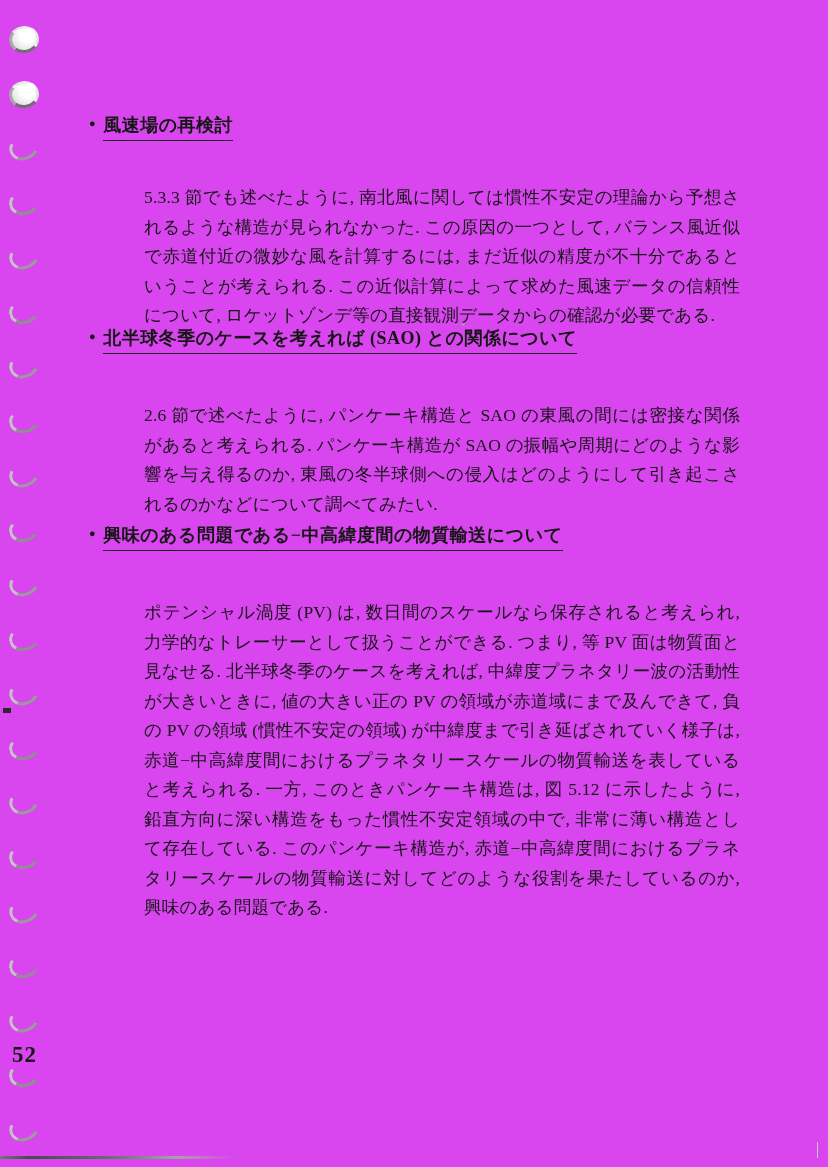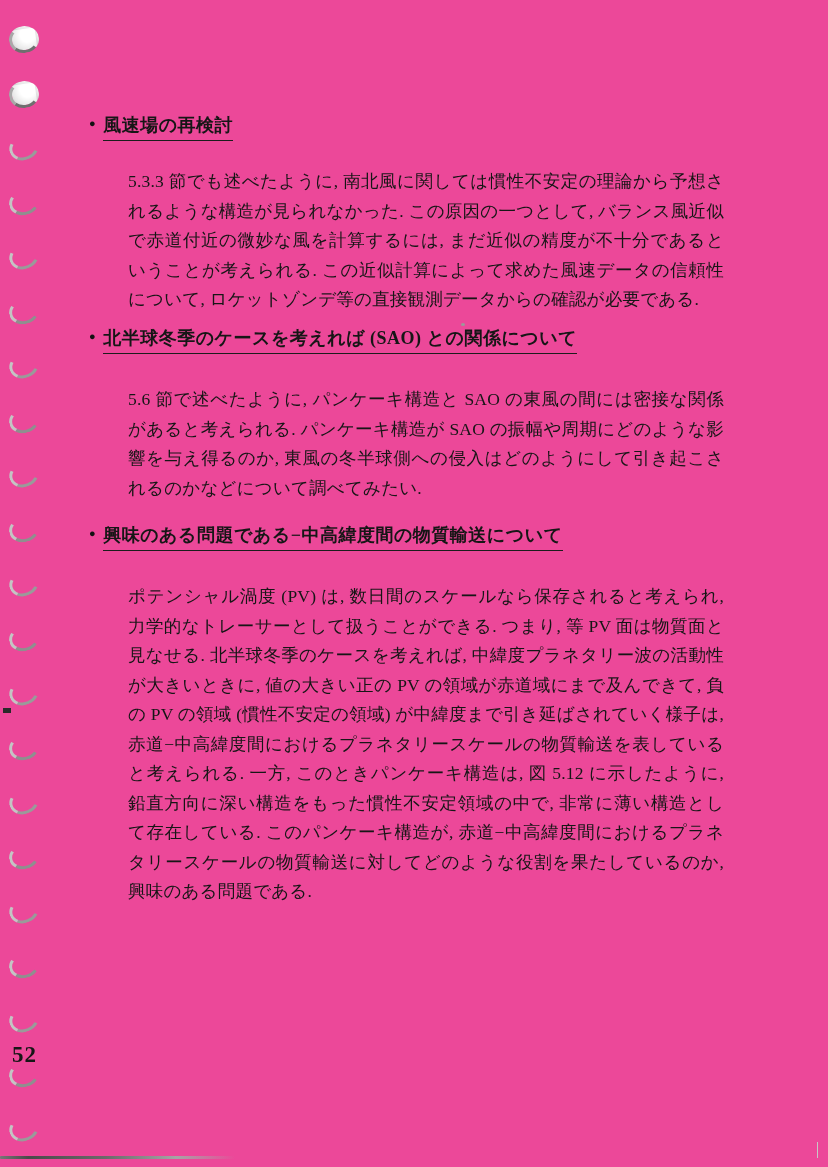--- a/index.html
+++ b/index.html
@@ -4,21 +4,21 @@
 <style>
   html, body {
     margin: 0;
     padding: 0;
     background: #e9e9e9;
   }
   .page {
     position: relative;
     width: 828px;
     height: 1167px;
-    background: #ec4899;
+    background: #d946ef;
     overflow: hidden;
     font-family: "Liberation Serif", "DejaVu Serif", serif;
     color: #161616;
   }
   
   .binding {
     position: absolute;
     left: 0; top: 0;
     width: 60px; height: 1167px;
   }
@@ -60,21 +60,21 @@
   .heading-text {
     display: inline-block;
     border-bottom: 1.6px solid #1c1c1c;
     padding-bottom: 3px;
   }
   
   .body-text {
     position: absolute;
     left: 128px;
     width: 596px;
-    margin: 0;
+    margin: 16px;
     font-size: 17.5px;
     line-height: 29.5px;
     text-align: justify;
     letter-spacing: 0.2px;
   }
   
   .page-number {
     position: absolute;
     top: 1042px;
     left: 12px;
@@ -150,21 +150,21 @@
     </div>
 
   <div class="section-heading" style="top:113px">
     <span class="bullet">●</span><span class="heading-text">風速場の再検討</span>
   </div>
   <p class="body-text" style="top:167px">5.3.3 節でも述べたように, 南北風に関しては慣性不安定の理論から予想されるような構造が見られなかった. この原因の一つとして, バランス風近似で赤道付近の微妙な風を計算するには, まだ近似の精度が不十分であるということが考えられる. この近似計算によって求めた風速データの信頼性について, ロケットゾンデ等の直接観測データからの確認が必要である.</p>
 
   <div class="section-heading" style="top:326px">
     <span class="bullet">●</span><span class="heading-text">北半球冬季のケースを考えれば (SAO) との関係について</span>
   </div>
-  <p class="body-text" style="top:385px">5.6 節で述べたように, パンケーキ構造と SAO の東風の間には密接な関係があると考えられる. パンケーキ構造が SAO の振幅や周期にどのような影響を与え得るのか, 東風の冬半球側への侵入はどのようにして引き起こされるのかなどについて調べてみたい.</p>
+  <p class="body-text" style="top:385px">2.6 節で述べたように, パンケーキ構造と SAO の東風の間には密接な関係があると考えられる. パンケーキ構造が SAO の振幅や周期にどのような影響を与え得るのか, 東風の冬半球側への侵入はどのようにして引き起こされるのかなどについて調べてみたい.</p>
 
   <div class="section-heading" style="top:523px">
     <span class="bullet">●</span><span class="heading-text">興味のある問題である−中高緯度間の物質輸送について</span>
   </div>
   <p class="body-text" style="top:582px">ポテンシャル渦度 (PV) は, 数日間のスケールなら保存されると考えられ, 力学的なトレーサーとして扱うことができる. つまり, 等 PV 面は物質面と見なせる. 北半球冬季のケースを考えれば, 中緯度プラネタリー波の活動性が大きいときに, 値の大きい正の PV の領域が赤道域にまで及んできて, 負の PV の領域 (慣性不安定の領域) が中緯度まで引き延ばされていく様子は, 赤道−中高緯度間におけるプラネタリースケールの物質輸送を表していると考えられる. 一方, このときパンケーキ構造は, 図 5.12 に示したように, 鉛直方向に深い構造をもった慣性不安定領域の中で, 非常に薄い構造として存在している. このパンケーキ構造が, 赤道−中高緯度間におけるプラネタリースケールの物質輸送に対してどのような役割を果たしているのか, 興味のある問題である.</p>
 
   <div class="page-number">52</div>
 
   <div class="artifact-bottom-line"></div>
   <div class="artifact-dot-left"></div>

